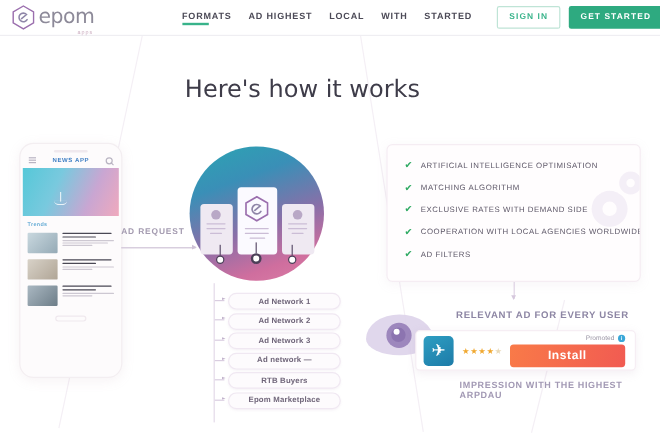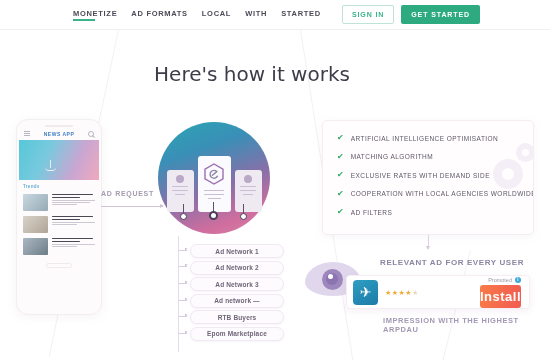--- a/index.html
+++ b/index.html
@@ -291,45 +291,57 @@
     display: flex; align-items: center; gap: 3px;
     font-size: 5.5px; color: #9b96a5;
   }
   .promo-i {
     width: 6px; height: 6px; border-radius: 50%; background: #3aa7d8;
     color: #fff; font-size: 4.5px; line-height: 6px; text-align: center;
     font-weight: bold;
   }
   .ad-install {
     background: linear-gradient(100deg,#f97a48 0%,#f15b52 100%);
-    color: #fff; font-size: 13px; font-weight: bold; letter-spacing: 0.5px;
-    border: none; border-radius: 3px; padding: 4px 0; cursor: pointer;
+    color: #fff; font-size: 10px; font-weight: bold; letter-spacing: 0.5px;
+    border: none; border-radius: 3px; padding: 4px 32px; cursor: pointer;
   }
 
   
   .impression-label {
     position: absolute; left: 345px; top: 316px; z-index: 10;
     font-size: 7.5px; font-weight: bold; color: #a299b4; letter-spacing: 0.55px; margin-left: 38px;
   }
 </style>
 </head>
 <body>
 
 <div class="bg-lines">
   <div class="bg-line" style="left:118px;top:30px;width:1px;height:334px;transform:rotate(12deg);transform-origin:top;"></div>
   <div class="bg-line" style="left:300px;top:30px;width:1px;height:334px;transform:rotate(-9deg);transform-origin:top;"></div>
   <div class="bg-line" style="left:470px;top:250px;width:1px;height:114px;transform:rotate(14deg);transform-origin:top;"></div>
 </div>
 
 <div class="header">
 
+  <div class="logo">
+    <span class="logo-hex">
+      <svg width="19" height="21" viewBox="0 0 19 21">
+        <polygon points="9.5,1 18,6 18,15 9.5,20 1,15 1,6" fill="none" stroke="#9b6fae" stroke-width="1.2"></polygon>
+        <path d="M12.6 12.3 a3.6 3.6 0 1 1 -0.5 -4.2 l-4.1 3.4" fill="none" stroke="#8f86a8" stroke-width="1.3" stroke-linecap="round"></path>
+      </svg>
+    </span>
+    <span class="logo-word">
+      <span class="logo-text">epom</span>
+      <span class="logo-sub">apps</span>
+    </span>
+  </div>
 
   <div class="nav">
-    <div class="nav-item active">MONETIZE</div>
-    <div class="nav-item">AD FORMATS</div>
+    <div class="nav-item active">FORMATS</div>
+    <div class="nav-item">AD HIGHEST</div>
     <div class="nav-item">LOCAL</div>
     <div class="nav-item">WITH</div>
     <div class="nav-item">STARTED</div>
   </div>
 
   <div class="nav-btns">
     <button class="btn-outline">SIGN IN</button>
     <button class="btn-solid">GET STARTED</button>
   </div>
 </div>

